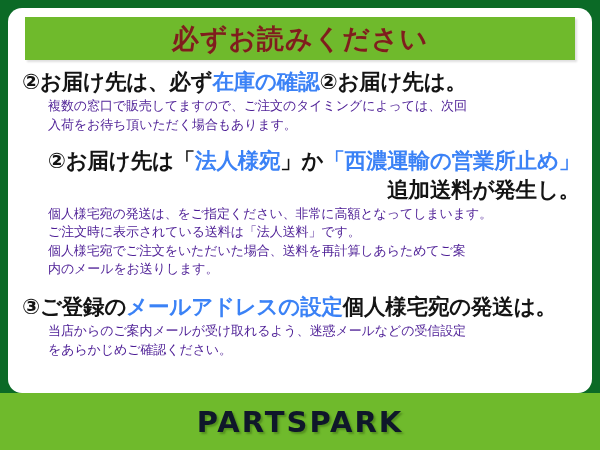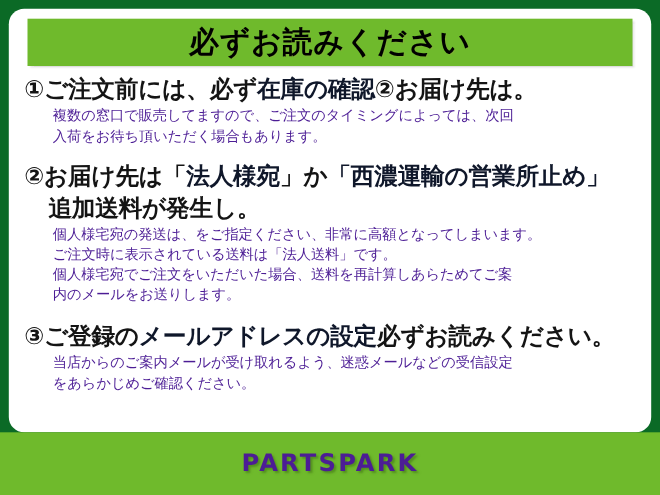--- a/index.html
+++ b/index.html
@@ -41,21 +41,21 @@
     top: 9px;
     width: 550px;
     height: 43px;
     background: #6fba2c;
     box-shadow: 2px 2px 2px rgba(0,0,0,0.13);
     display: flex;
     align-items: center;
     justify-content: center;
   }
   .header-title {
-    color: #000000;
+    color: #7f1d1d;
     font-size: 27px;
     font-weight: bold;
     letter-spacing: 1px;
     line-height: 1;
     text-shadow: 1px 1px 0 rgba(140,170,60,0.45);
     white-space: nowrap;
   }
 
   .body-area {
     position: absolute;
@@ -72,27 +72,28 @@
   .item-heading {
     color: #141414;
     font-weight: bold;
     font-size: 21.5px;
     line-height: 1.32;
     letter-spacing: -0.2px;
     white-space: nowrap;
   }
   .item-heading.wrap {
     white-space: normal;
+    text-align: right;
   }
   .item-heading .indent-line {
     display: block;
     padding-left: 22px;
   }
   .hl {
-    color: #0f172a;
+    color: #3b82f6;
   }
   .item-sub {
     color: #4c1d95;
     font-size: 13px;
     line-height: 1.42;
     letter-spacing: -0.1px;
     padding-left: 26px;
     margin-top: 1px;
     white-space: pre-line;
   }
@@ -107,62 +108,62 @@
     left: 0;
     top: 393px;
     width: 600px;
     height: 57px;
     background: #6fba2c;
     display: flex;
     align-items: center;
     justify-content: center;
   }
   .footer-logo {
-    color: #4c1d95;
-    font-size: 22px;
+    color: #0f172a;
+    font-size: 29px;
     font-weight: bold;
     letter-spacing: 2px;
     text-shadow: 2px 2px 2px rgba(60,110,20,0.55);
   }
 </style>
 </head>
 <body>
 
 <div id="notice-root">
 
   <div class="panel">
 
     <div class="header-band">
       <div class="header-title">必ずお読みください</div>
     </div>
 
     <div class="body-area">
 
       <div class="item" id="item-1">
         <div class="item-heading">
-          <span>①ご注文前には、必ず</span><span class="hl">在庫の確認</span><span>②お届け先は。</span>
+          <span>②お届け先は、必ず</span><span class="hl">在庫の確認</span><span>②お届け先は。</span>
         </div>
         <div class="item-sub">複数の窓口で販売してますので、ご注文のタイミングによっては、次回
 入荷をお待ち頂いただく場合もあります。</div>
       </div>
 
       <div class="item" id="item-2">
         <div class="item-heading wrap">
           <span>②お届け先は「</span><span class="hl">法人様宛</span><span>」か</span><span class="hl">「西濃運輸の営業所止め」</span>
           <span class="indent-line">追加送料が発生し。</span>
         </div>
         <div class="item-sub">個人様宅宛の発送は、をご指定ください、非常に高額となってしまいます。
 ご注文時に表示されている送料は「法人送料」です。
 個人様宅宛でご注文をいただいた場合、送料を再計算しあらためてご案
 内のメールをお送りします。</div>
       </div>
 
       <div class="item" id="item-3">
         <div class="item-heading">
-          <span>③ご登録の</span><span class="hl">メールアドレスの設定</span><span>必ずお読みください。</span>
+          <span>③ご登録の</span><span class="hl">メールアドレスの設定</span><span>個人様宅宛の発送は。</span>
         </div>
         <div class="item-sub">当店からのご案内メールが受け取れるよう、迷惑メールなどの受信設定
 をあらかじめご確認ください。</div>
       </div>
 
     </div>
   </div>
 
   <div class="footer-band">
     <div class="footer-logo">PARTSPARK</div>

